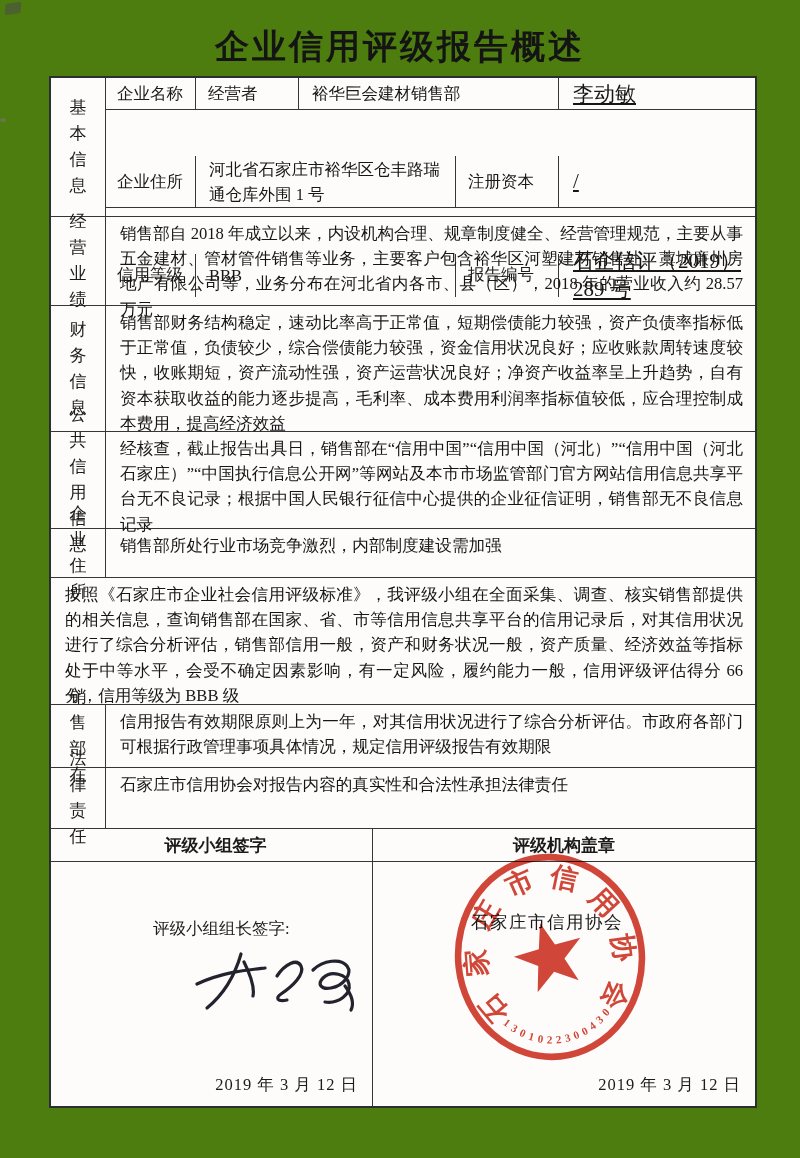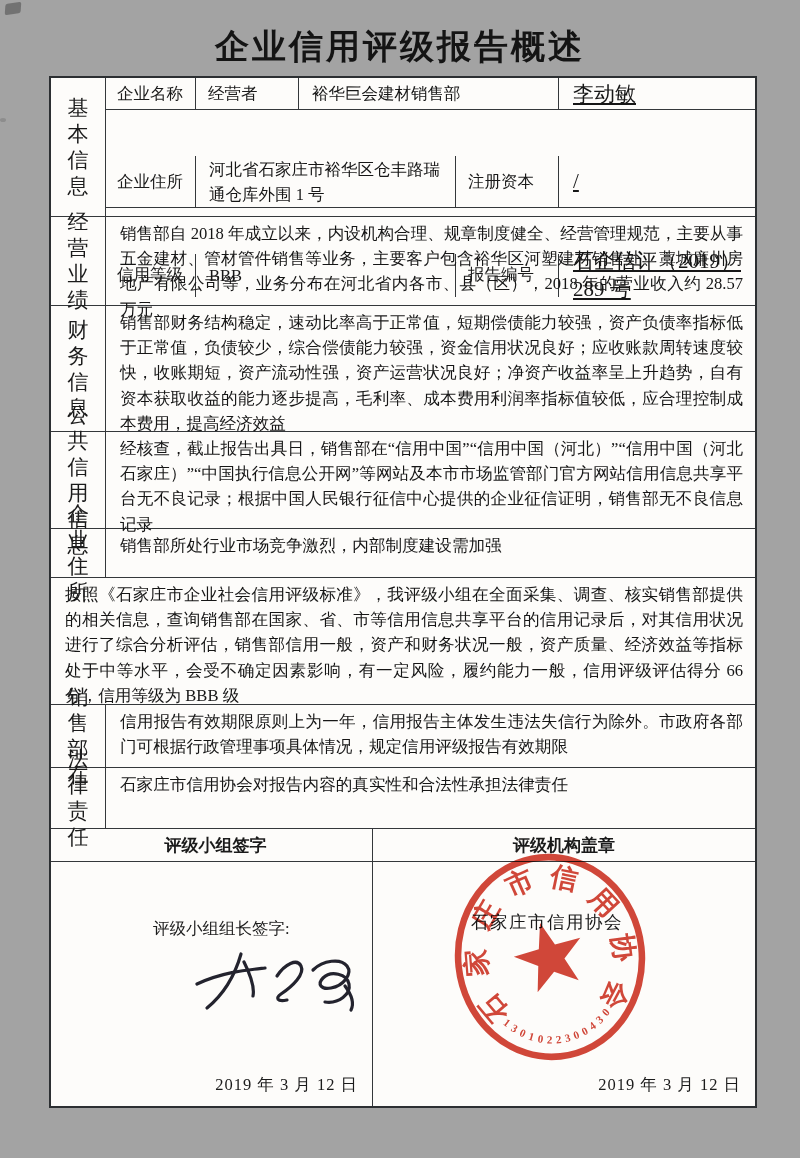--- a/index.html
+++ b/index.html
@@ -6,21 +6,21 @@
   body{
     width:800px;height:1158px;
     background:#f5f4f1;
     font-family:"Liberation Serif","DejaVu Serif",serif;
     color:#1f1f1f;
     position:relative;
     overflow:hidden;
   }
   .page{
     position:absolute;inset:0;
-    background:#a3a3a3;
+    background:#4d7c0f;
   }
   .artifact-tl{
     position:absolute;left:5px;top:3px;width:16px;height:11px;
     background:#4a4a4a;opacity:.55;border-radius:2px;
     transform:rotate(-8deg) skewX(-12deg);
   }
   .artifact-l{
     position:absolute;left:0px;top:118px;width:6px;height:4px;
     background:#777;opacity:.5;border-radius:50%;
   }
@@ -38,21 +38,21 @@
     display:flex;flex-direction:column;
   }
   .trow{display:flex;box-sizing:border-box;border-bottom:1.5px solid #34373a;}
   .trow:last-child{border-bottom:none;}
   .cell{box-sizing:border-box;}
   .seclabel{
     width:55px;flex:0 0 55px;
     border-right:1.5px solid #34373a;
     display:flex;align-items:center;justify-content:center;
     text-align:center;
-    font-size:21px;line-height:26px;color:#1b1b1b;
+    font-size:17px;line-height:26px;color:#1b1b1b;
     padding:0 18px;
   }
   .secbody{flex:1;display:flex;flex-direction:column;min-width:0;gap:46px;}
   .srow{display:flex;box-sizing:border-box;border-bottom:1.5px solid #34373a;}
   .srow:last-child{border-bottom:none;}
   .fld{
     width:90px;flex:0 0 90px;border-right:1.5px solid #34373a;
     display:flex;align-items:center;
     font-size:16.5px;padding-left:11px;color:#1b1b1b;
   }
@@ -175,21 +175,21 @@
 
     <div class="trow" style="height:127px">
       <div class="content">
           <p>按照《石家庄市企业社会信用评级标准》，我评级小组在全面采集、调查、核实销售部提供的相关信息，查询销售部在国家、省、市等信用信息共享平台的信用记录后，对其信用状况进行了综合分析评估，销售部信用一般，资产和财务状况一般，资产质量、经济效益等指标处于中等水平，会受不确定因素影响，有一定风险，履约能力一般，信用评级评估得分 66 分，信用等级为 BBB 级</p>
         </div>
     </div>
 
     <div class="trow" style="height:63px">
       <div class="cell seclabel">销售部在</div>
       <div class="content">
-          <p>信用报告有效期限原则上为一年，信用报告主体发生违法失信行为除外。市政府各部门可根据行政管理事项具体情况，规定信用评级报告有效期限</p>
+          <p>信用报告有效期限原则上为一年，对其信用状况进行了综合分析评估。市政府各部门可根据行政管理事项具体情况，规定信用评级报告有效期限</p>
         </div>
     </div>
 
     <div class="trow" style="height:61px">
       <div class="cell seclabel">法律责任</div>
       <div class="content">
           <p>石家庄市信用协会对报告内容的真实性和合法性承担法律责任</p>
         </div>
     </div>
 

